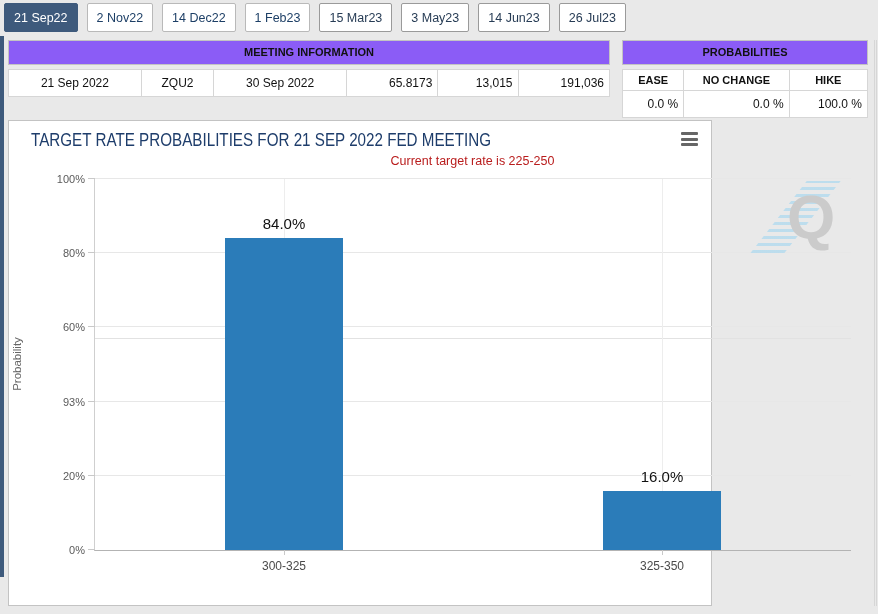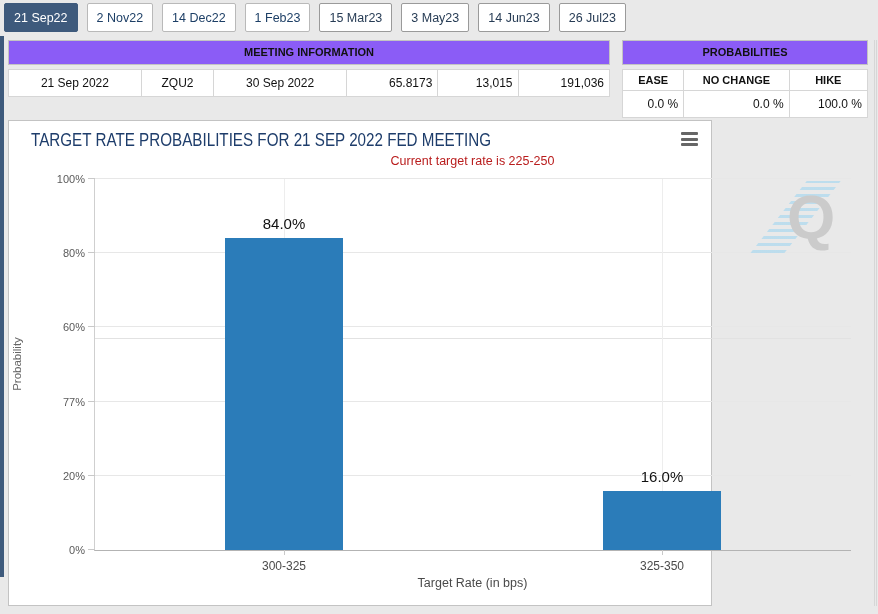--- a/index.html
+++ b/index.html
@@ -186,21 +186,21 @@
       <div class="wm-swoosh"></div>
       <div class="wm-q">Q</div>
     </div>
   <div class="ytickmark" style="bottom: 0%;"></div>
       <div class="yticklabel" style="bottom: 0%;">0%</div>
       <div class="hgrid" style="bottom: 20%;"></div>
       <div class="ytickmark" style="bottom: 20%;"></div>
       <div class="yticklabel" style="bottom: 20%;">20%</div>
       <div class="hgrid" style="bottom: 40%;"></div>
       <div class="ytickmark" style="bottom: 40%;"></div>
-      <div class="yticklabel" style="bottom: 40%;">77%</div>
+      <div class="yticklabel" style="bottom: 40%;">93%</div>
       <div class="hgrid" style="bottom: 60%;"></div>
       <div class="ytickmark" style="bottom: 60%;"></div>
       <div class="yticklabel" style="bottom: 60%;">60%</div>
       <div class="hgrid" style="bottom: 80%;"></div>
       <div class="ytickmark" style="bottom: 80%;"></div>
       <div class="yticklabel" style="bottom: 80%; padding-left: 20px;">80%</div>
       <div class="hgrid" style="bottom: 100%;"></div>
       <div class="ytickmark" style="bottom: 100%;"></div>
       <div class="yticklabel" style="bottom: 100%;">100%</div>
       <div class="hgrid faint" style="bottom: 57%;"></div>
@@ -210,14 +210,13 @@
       <div class="bar" style="left: 25%; height: 84%; background: rgb(43, 124, 185);"></div>
       <div class="datalabel" style="left: 25%; bottom: calc(84% + 6px);">84.0%</div>
       <div class="vgrid" style="left: 75%;"></div>
       <div class="xtickmark" style="left: 75%;"></div>
       <div class="xcatlabel" style="left: 75%;">325-350</div>
       <div class="bar" style="left: 75%; height: 16%; background: rgb(43, 124, 185);"></div>
       <div class="datalabel" style="left: 75%; bottom: calc(16% + 6px);">16.0%</div>
     </div>
 
   <div class="yaxis-title">Probability</div>
-  <div class="xaxis-title">Target Rate (in bps)</div>
 </div>
 
 </body></html>

